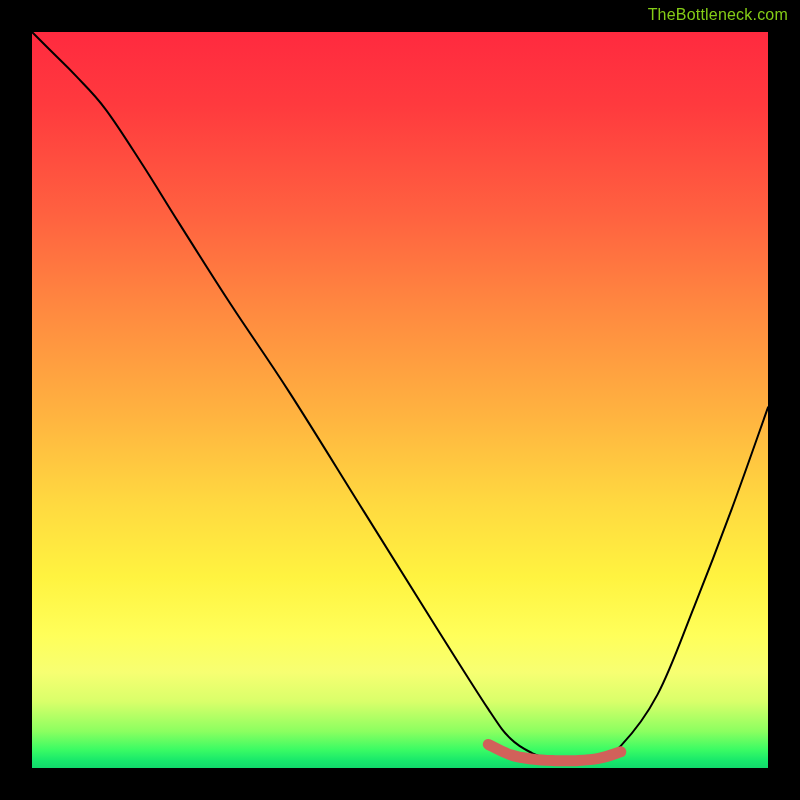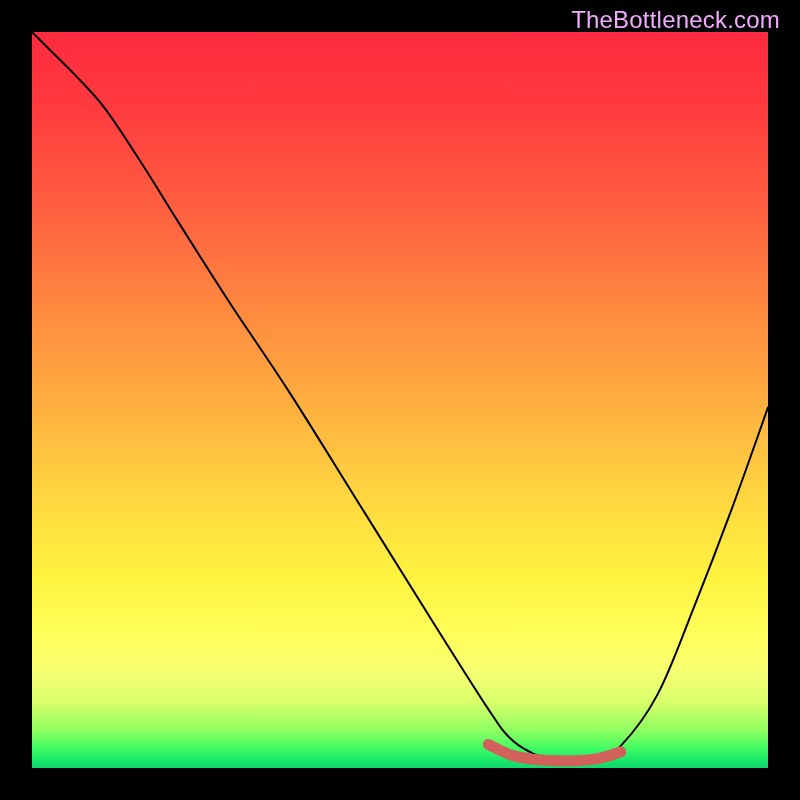--- a/index.html
+++ b/index.html
@@ -12,24 +12,24 @@
   }
   .frame {
     position: relative;
     width: 800px;
     height: 800px;
     background: #000;
   }
   .watermark {
     position: absolute;
     top: 6px;
-    right: 20px;
-    color: #f0abfc;
+    right: 12px;
+    color: #84cc16;
     font-family: Arial, Helvetica, sans-serif;
-    font-size: 24px;
+    font-size: 16px;
     letter-spacing: 0.2px;
     z-index: 10;
     user-select: none;
   }
   .plot-bg {
     position: absolute;
     left: 32px;
     top: 32px;
     width: 736px;
     height: 736px;

